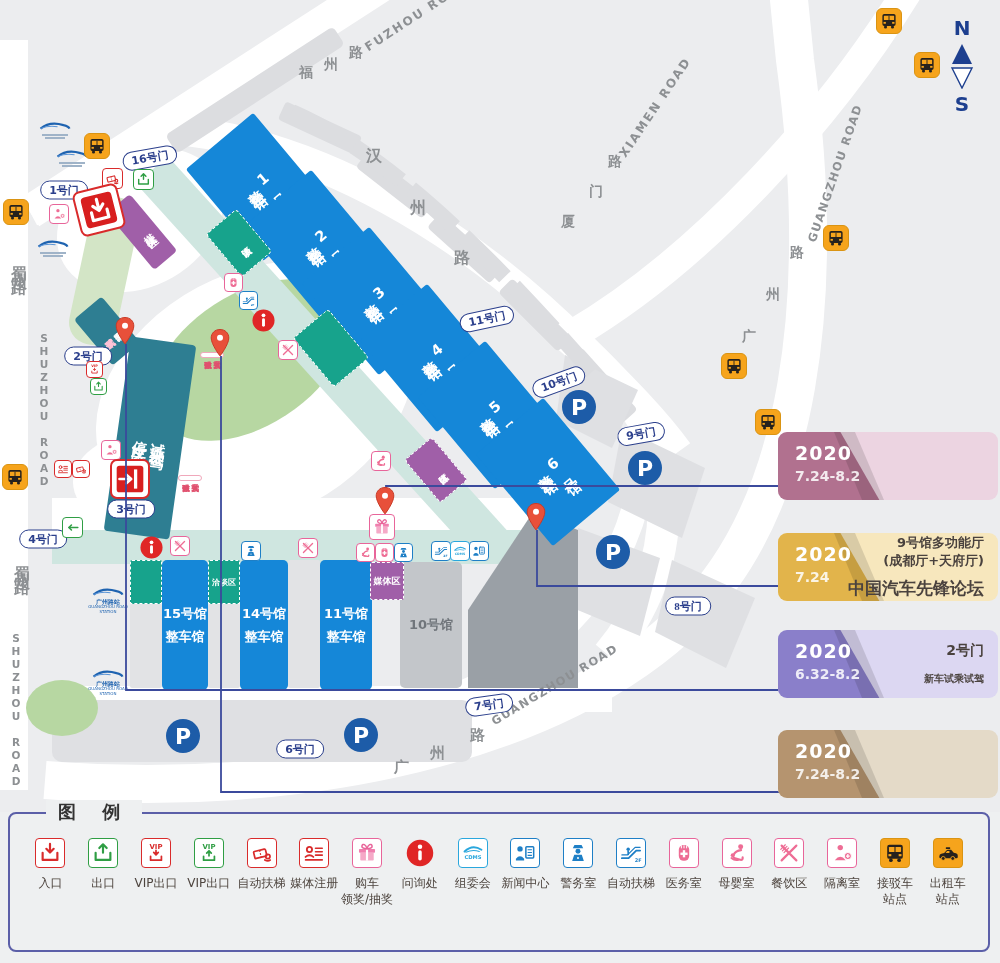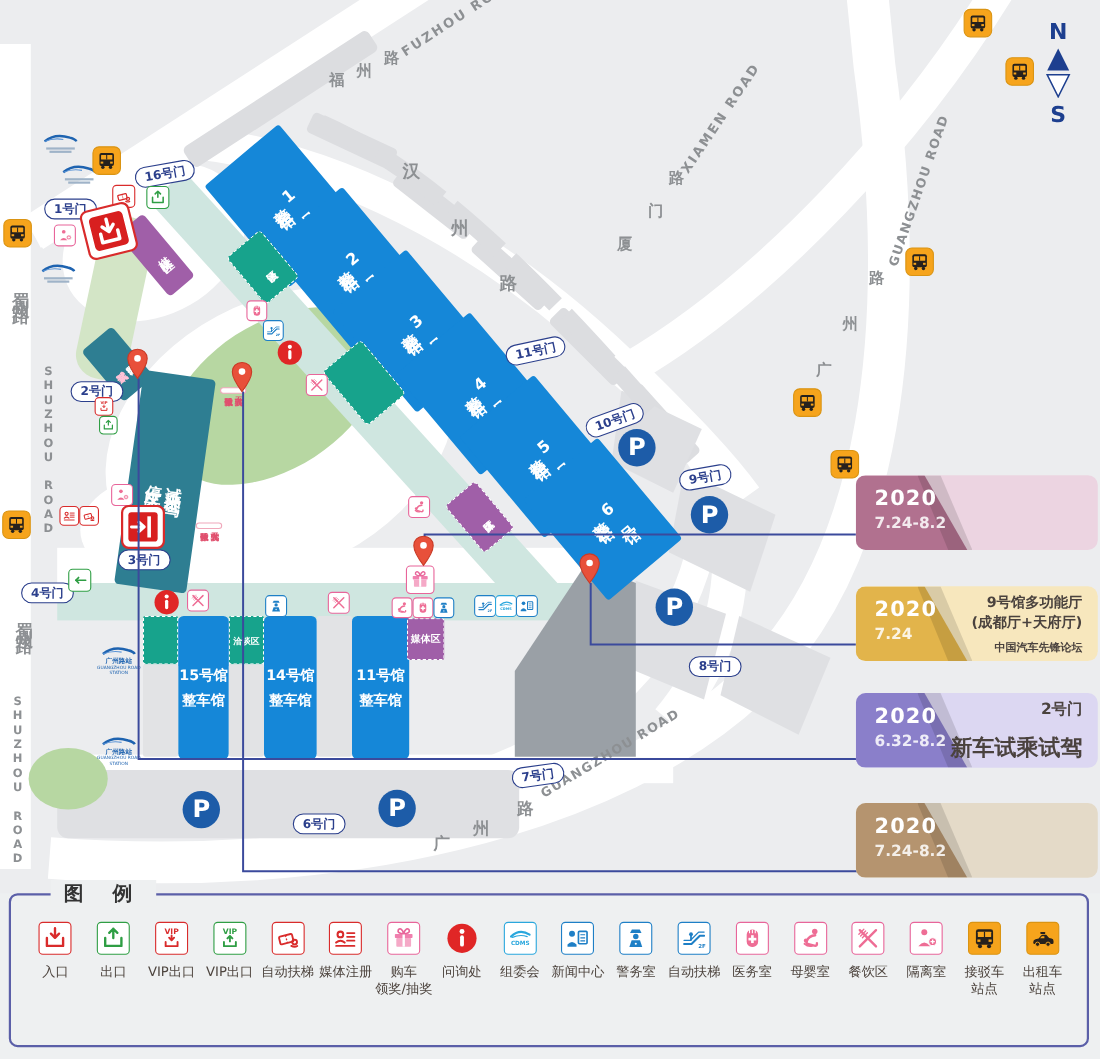--- a/index.html
+++ b/index.html
@@ -172,20 +172,23 @@
         <div>整车馆</div>
       </div>
       <div class="lhall" style="left: 240px; top: 560px; width: 48px; height: 130px; background: rgb(21, 135, 216);">
         <div>14号馆</div>
         <div>整车馆</div>
       </div>
       <div class="lhall" style="left: 320px; top: 560px; width: 52px; height: 130px; background: rgb(21, 135, 216);">
         <div>11号馆</div>
         <div>整车馆</div>
       </div>
+      <div class="lhall" style="left: 400px; top: 562px; width: 62px; height: 126px; background: rgb(195, 198, 202); color: rgb(112, 117, 123);">
+        <div>10号馆</div>
+      </div>
       <div class="rlabel" style="left: 370px; top: 40px; font-size: 12px; letter-spacing: 2px; transform: rotate(-33deg); transform-origin: left bottom;">FUZHOU ROAD</div>
       <div class="rlabel" style="left: 299px; top: 64px; font-size: 14px;">福</div>
       <div class="rlabel" style="left: 324px; top: 56px; font-size: 14px;">州</div>
       <div class="rlabel" style="left: 349px; top: 44px; font-size: 14px;">路</div>
       <div class="rlabel" style="left: 366px; top: 146px; font-size: 16px;">汉</div>
       <div class="rlabel" style="left: 410px; top: 198px; font-size: 16px;">州</div>
       <div class="rlabel" style="left: 454px; top: 248px; font-size: 16px;">路</div>
       <div class="rlabel" style="left: 561px; top: 213px; font-size: 14px;">厦</div>
       <div class="rlabel" style="left: 589px; top: 183px; font-size: 14px;">门</div>
       <div class="rlabel" style="left: 608px; top: 153px; font-size: 14px;">路</div>
@@ -203,23 +206,23 @@
       <div class="rlabel" style="left: 11px; top: 554px; font-size: 16px; letter-spacing: 6px; writing-mode: vertical-rl;">蜀州路</div>
       <div class="rlabel" style="left: 10px; top: 632px; font-size: 10.5px; letter-spacing: 1px; writing-mode: vertical-rl; text-orientation: upright;">SHUZHOU ROAD</div>
       <div class="gate" style="left: 150px; top: 158px; transform: translate(-50%, -50%) rotate(-10deg);">16号门</div>
       <div class="gate" style="left: 64px; top: 190px; transform: translate(-50%, -50%) rotate(0deg);">1号门</div>
       <div class="gate" style="left: 88px; top: 356px; transform: translate(-50%, -50%) rotate(0deg);">2号门</div>
       <div class="gate" style="left: 131px; top: 509px; transform: translate(-50%, -50%) rotate(0deg);">3号门</div>
       <div class="gate" style="left: 43px; top: 539px; transform: translate(-50%, -50%) rotate(0deg);">4号门</div>
       <div class="gate" style="left: 487px; top: 319px; transform: translate(-50%, -50%) rotate(-12deg);">11号门</div>
       <div class="gate" style="left: 559px; top: 382px; transform: translate(-50%, -50%) rotate(-20deg);">10号门</div>
       <div class="gate" style="left: 641px; top: 434px; transform: translate(-50%, -50%) rotate(-10deg);">9号门</div>
-      <div class="gate" style="left: 650px; top: 606px; transform: translate(-50%, -50%) rotate(0deg);">8号门</div>
+      <div class="gate" style="left: 688px; top: 606px; transform: translate(-50%, -50%) rotate(0deg); font-family: Liberation Serif, serif;">8号门</div>
       <div class="gate" style="left: 489px; top: 705px; transform: translate(-50%, -50%) rotate(-8deg);">7号门</div>
-      <div class="gate" style="left: 290px; top: 749px; transform: translate(-50%, -50%) rotate(0deg);">6号门</div>
+      <div class="gate" style="left: 300px; top: 749px; transform: translate(-50%, -50%) rotate(0deg);">6号门</div>
       <div class="mi" style="background: rgb(255, 255, 255); border: 1.5px solid rgb(217, 43, 43); width: 21px; height: 21px; left: 102px; top: 168px; z-index: 6;">
         <svg viewBox="0 0 24 24" width="100%" height="100%">
           <g transform="rotate(-14 12 12)">
             <rect x="4.6" y="9" width="11.2" height="6.6" rx="1" fill="none" stroke="#d92b2b" stroke-width="1.6" stroke-linecap="round" stroke-linejoin="round"></rect>
             <path d="M10.4 9v6.6" stroke="#d92b2b" stroke-width="1.1" fill="none" stroke-dasharray="1.5 1.3"></path>
           </g>
           <circle cx="17.4" cy="15.2" r="2" fill="none" stroke="#d92b2b" stroke-width="1.6" stroke-linecap="round" stroke-linejoin="round"></circle>
           <path d="M14.6 18.4q2.8 1.5 5 .1" fill="none" stroke="#d92b2b" stroke-width="1.6" stroke-linecap="round" stroke-linejoin="round"></path>
         </svg>
       </div>
@@ -605,31 +608,31 @@
         <div class="co-date">7.24-8.2</div>
       </div>
       <div class="callout" style="top: 533px; background: rgb(247, 231, 189);">
         <div class="co-dark" style="background: rgb(226, 180, 75);"></div>
         <div class="co-fold"></div>
         <div class="co-year">2020</div>
         <div class="co-date">7.24</div>
         <div class="co-text">
           <div style="font-size: 13px;">9号馆多功能厅</div>
           <div style="font-size: 13px;">(成都厅+天府厅)</div>
-          <div style="font-size: 10px; margin-top: 7px; padding-left: 37px;">中国汽车先锋论坛</div>
+          <div style="font-size: 17px; margin-top: 7px; padding-left: 37px;">中国汽车先锋论坛</div>
         </div>
       </div>
       <div class="callout" style="top: 630px; background: rgb(220, 215, 242);">
         <div class="co-dark" style="background: rgb(138, 127, 202);"></div>
         <div class="co-fold"></div>
         <div class="co-year">2020</div>
         <div class="co-date">6.32-8.2</div>
         <div class="co-text">
           <div style="font-size: 14px;">2号门</div>
-          <div style="font-size: 20px; margin-top: 12px;">新车试乘试驾</div>
+          <div style="font-size: 10px; margin-top: 12px;">新车试乘试驾</div>
         </div>
       </div>
       <div class="callout" style="top: 730px; background: rgb(228, 218, 200);">
         <div class="co-dark" style="background: rgb(181, 148, 111);"></div>
         <div class="co-fold"></div>
         <div class="co-year">2020</div>
         <div class="co-date">7.24-8.2</div>
       </div>
     </div>
 

